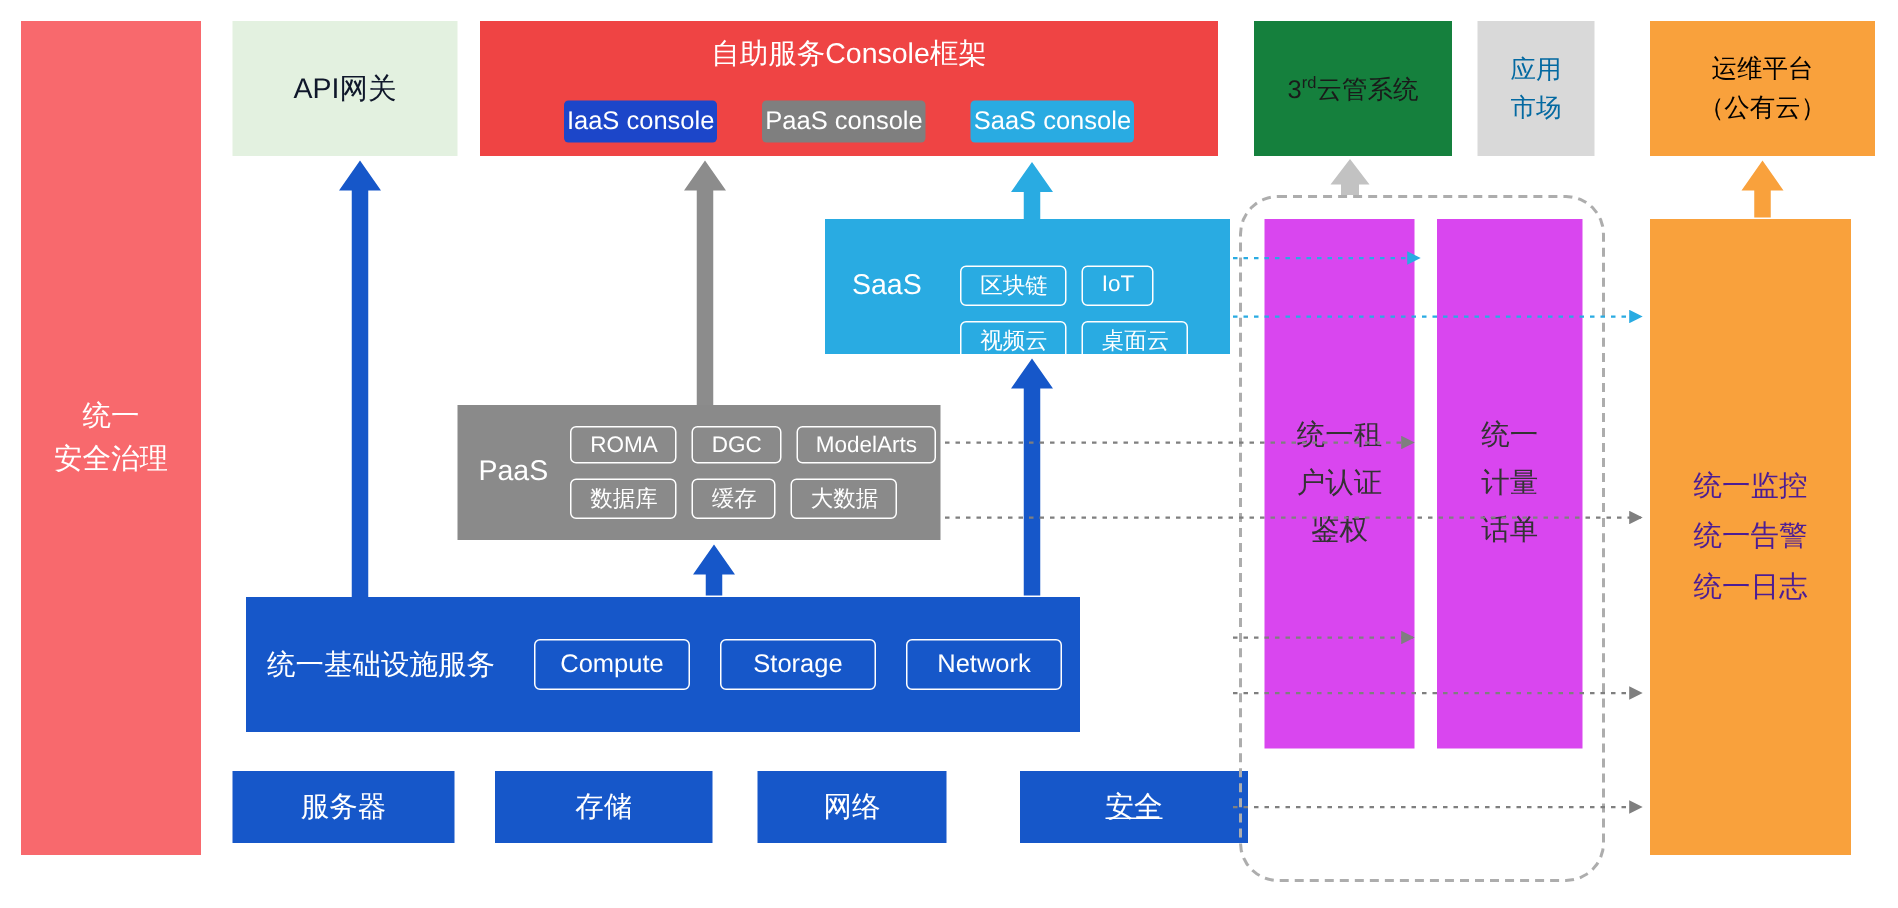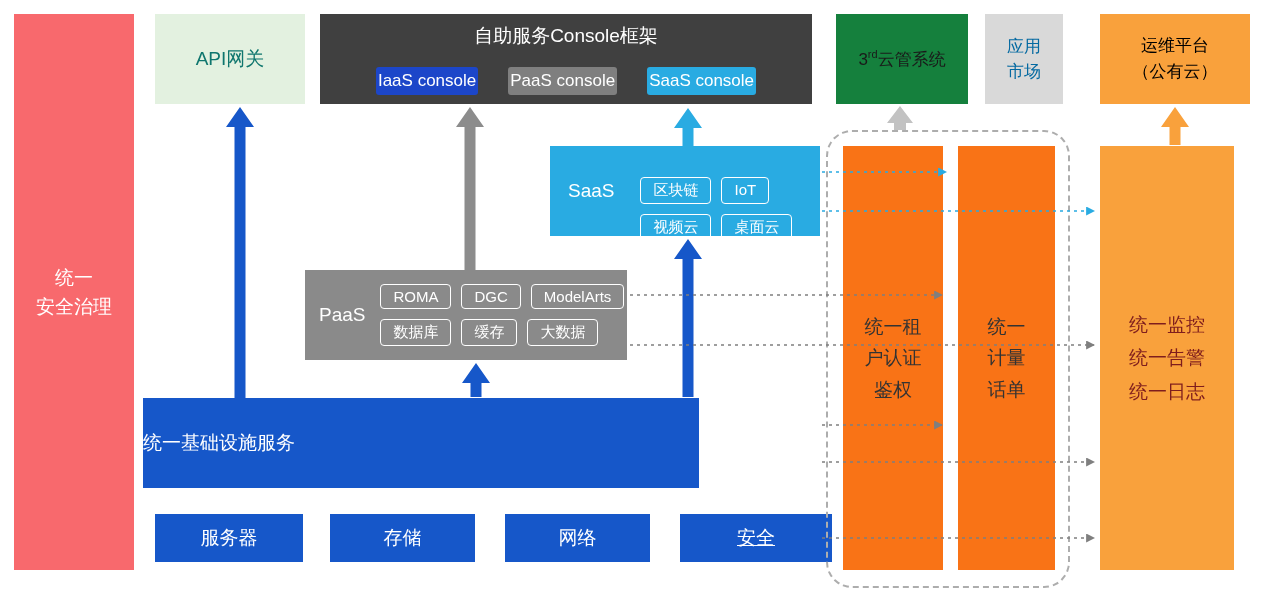--- a/index.html
+++ b/index.html
@@ -4,23 +4,23 @@
 <style>
   * { margin:0; padding:0; box-sizing:border-box; }
   html,body { background:#fff; }
   body { font-family:"Liberation Sans","DejaVu Sans",sans-serif; }
   .canvas { position:relative; width:1265px; height:605px; background:#fff; overflow:hidden; }
   .node { position:absolute; display:flex; align-items:center; justify-content:center; text-align:center; }
   .pre { white-space:pre-line; }
 
   .red-bar { left:14px; top:14px; width:120px; height:556px; background:#F8696D; color:#fff; font-size:19px; line-height:1.55; }
 
-  .api-gw { left:155px; top:14px; width:150px; height:90px; background:#E3F1E0; color:#0f766e; font-size:19px; }
+  .api-gw { left:155px; top:14px; width:150px; height:90px; background:#E3F1E0; color:#0f172a; font-size:19px; }
 
-  .console-frame { left:320px; top:14px; width:492px; height:90px; background:#404040; color:#fff;
+  .console-frame { left:320px; top:14px; width:492px; height:90px; background:#ef4444; color:#fff;
                    flex-direction:column; justify-content:space-between; padding:9px 0 9px 0; }
   .console-title { font-size:19px; }
   .console-row { display:flex; gap:30px; }
   .console-btn { font-size:17px; color:#fff; padding:4px 2px; border-radius:3px; white-space:nowrap; }
   .btn-iaas { background:#1C46C9; }
   .btn-paas { background:#7F7F7F; }
   .btn-saas { background:#29ABE2; }
 
   .third-party { left:836px; top:14px; width:132px; height:90px; background:#15803d; color:#1a1a1a; font-size:17px; }
   .third-party sup { font-size:11px; }
@@ -31,38 +31,38 @@
   .paas-box { left:305px; top:270px; width:322px; height:90px; background:#8A8A8A; justify-content:flex-start; }
   .box-label { color:#fff; font-size:19px; }
   .saas-box .box-label { margin-left:18px; }
   .paas-box .box-label { margin-left:14px; }
   .item-col { display:flex; flex-direction:column; gap:10px; }
   .saas-box .item-col { margin-left:26px;margin-top:36px; }
   .paas-box .item-col { margin-left:15px; }
   .item-row { display:flex; gap:10px; }
   .chip { border:1px solid #fff; border-radius:4px; color:#fff; font-size:15px; padding:3px 12px; white-space:nowrap; text-align:center; }
 
-  .iaas-box { left:143px; top:398px; width:556px; height:90px; background:#1657C9; color:#fff;
-              justify-content:flex-start; gap:26px; }
+  .iaas-box { left:164px; top:398px; width:556px; height:90px; background:#1657C9; color:#fff;
+              justify-content:flex-start; gap:26px; padding-left:14px; }
   .iaas-label { font-size:19px; white-space:nowrap; }
   .iaas-box .chip { font-size:17px; padding:6px 0; min-width:104px; border-width:1.5px; }
   .iaas-box .item-row { gap:20px; }
 
   .blue-cell { background:#1657C9; color:#fff; font-size:19px; top:514px; height:48px; }
   .cell-1 { left:155px; width:148px; }
   .cell-2 { left:330px; width:145px; }
-  .cell-3 { left:505px; width:145px; }
+  .cell-3 { left:505px; width:126px; }
   .cell-4 { left:680px; width:152px;text-decoration:underline; }
 
   .dashed-wrap { position:absolute; left:826px; top:130px; width:244px; height:458px;
                  border:2px dashed #ADADAD; border-radius:26px; }
-  .gray-bar { background:#f97316; color:#333; font-size:19px; line-height:1.65; top:146px; height:424px; }
+  .gray-bar { background:#d946ef; color:#333; font-size:19px; line-height:1.65; top:146px; height:353px; }
   .auth-bar { left:843px; width:100px; }
   .billing-bar { left:958px; width:97px; }
-  .monitor-bar { left:1100px; top:146px; width:134px; height:424px; background:#F9A13C; color:#7f1d1d; font-size:19px; line-height:1.75; }
+  .monitor-bar { left:1100px; top:146px; width:134px; height:424px; background:#F9A13C; color:#4c1d95; font-size:19px; line-height:1.75; }
 
   svg.overlay { position:absolute; left:0; top:0; pointer-events:none; }
 </style>
 </head>
 <body>
 
 <div class="canvas">
 
   <div class="node red-bar">
     <span class="pre">统一
@@ -121,20 +121,26 @@
       <div class="item-row">
         <span class="chip">数据库</span>
         <span class="chip">缓存</span>
         <span class="chip">大数据</span>
       </div>
     </div>
   </div>
 
   <div class="node iaas-box">
     <span class="iaas-label">统一基础设施服务</span>
+    <div class="item-row">
+      <span class="chip">Compute</span>
+      <span class="chip">Storage</span>
+      <span class="chip">Network</span>
+      <span class="chip">CCE</span>
+    </div>
   </div>
 
   <div class="node blue-cell cell-1">
     <span>服务器</span>
   </div>
   <div class="node blue-cell cell-2">
     <span>存储</span>
   </div>
   <div class="node blue-cell cell-3">
     <span>网络</span>

